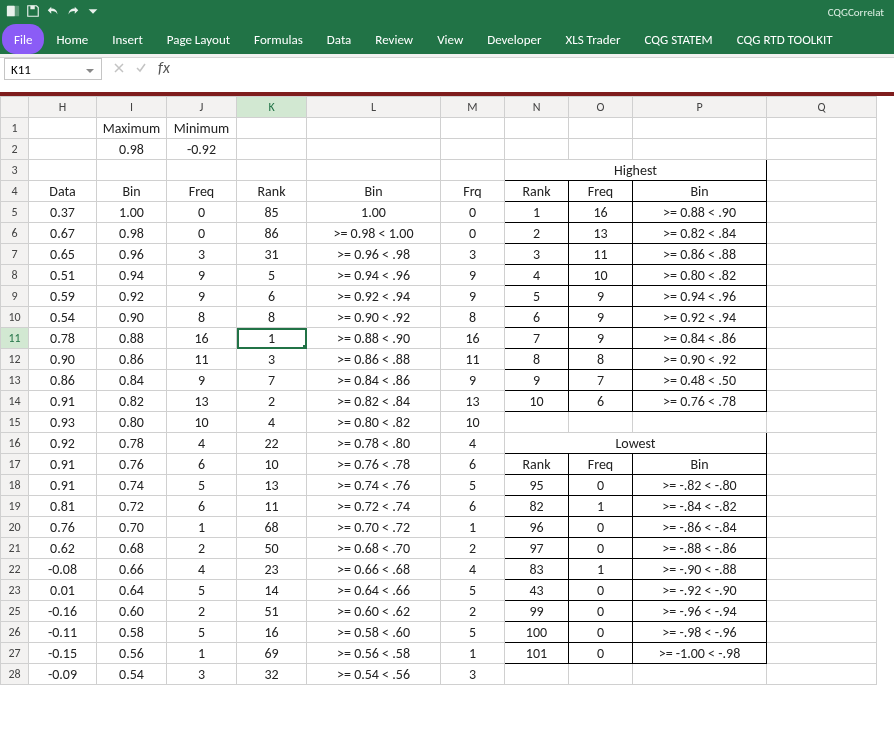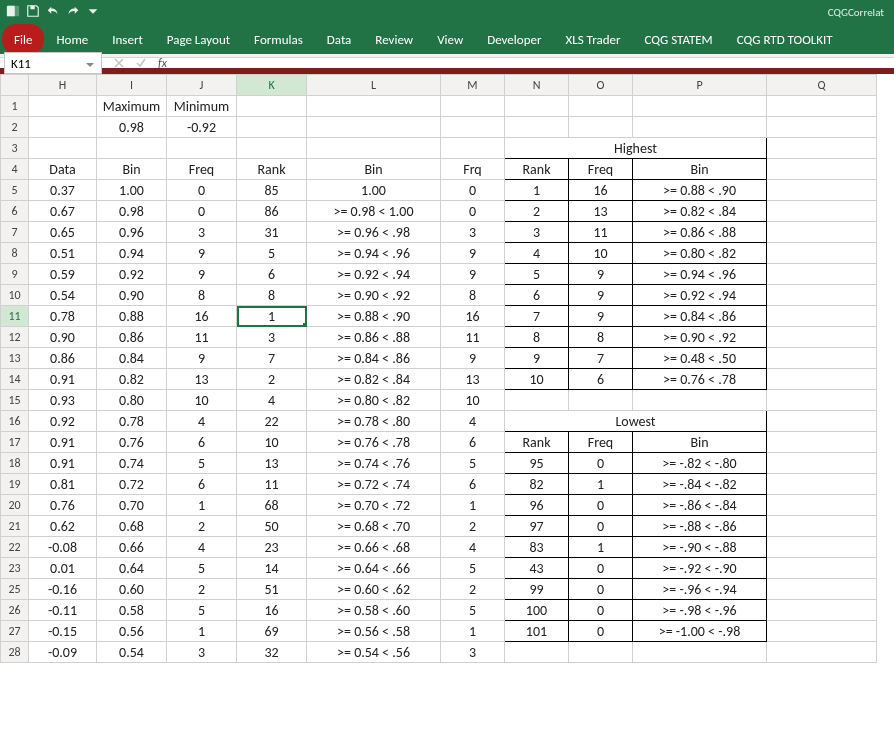--- a/index.html
+++ b/index.html
@@ -43,35 +43,35 @@
   align-items: stretch;
   padding-left: 2px;
   font-size: 13px;
 }
 .ribbon-tabs .tab {
   padding: 0 12px;
   display: flex;
   align-items: center;
   cursor: pointer;
 }
-.ribbon-tabs .tab.file { background: #b91c1c; border-radius: 14px; }
+.ribbon-tabs .tab.file { background: #8b5cf6; border-radius: 14px; }
 
 
 .ribbon-body {
   height: 4px;
   background: #f3f2f1;
   border-bottom: 1px solid #d5d5d5;
 }
 
 
 .formula-row {
   display: flex;
-  align-items: center;
-  height: 16px;
-  border-bottom: 6px solid #7f1d1d;
+  align-items: flex-start;
+  height: 38px;
+  border-bottom: 4px solid #7f1d1d;
   background: #fff;
 }
 .name-box {
   width: 98px;
   height: 22px;
   margin: 0 4px;
   border: 1px solid #c5c5c5;
   display: flex;
   align-items: center;
   padding: 0 6px;
@@ -80,21 +80,21 @@
   position: relative;
 }
 .name-box .dd {
   margin-left: auto;
   width: 10px; height: 10px;
 }
 .name-box .dd svg { width:10px; height:10px; fill:#888; }
 .fx-btns { display: flex; align-items: center; gap: 4px; margin: 0 4px; }
 .fx-btns .btn { width: 18px; height: 18px; display:flex; align-items:center; justify-content:center; opacity:0.5; }
 .fx-btns .btn svg { width: 12px; height: 12px; }
-.fx-label { font-style: italic; font-size: 12px; color: #555; margin: 12px 4px; }
+.fx-label { font-style: italic; font-size: 16px; color: #555; margin: 0 4px; }
 .formula-input {
   flex: 1;
   font-size: 14px;
   padding: 0 6px;
   border: none;
   outline: none;
   color: #222;
 }
 
 

